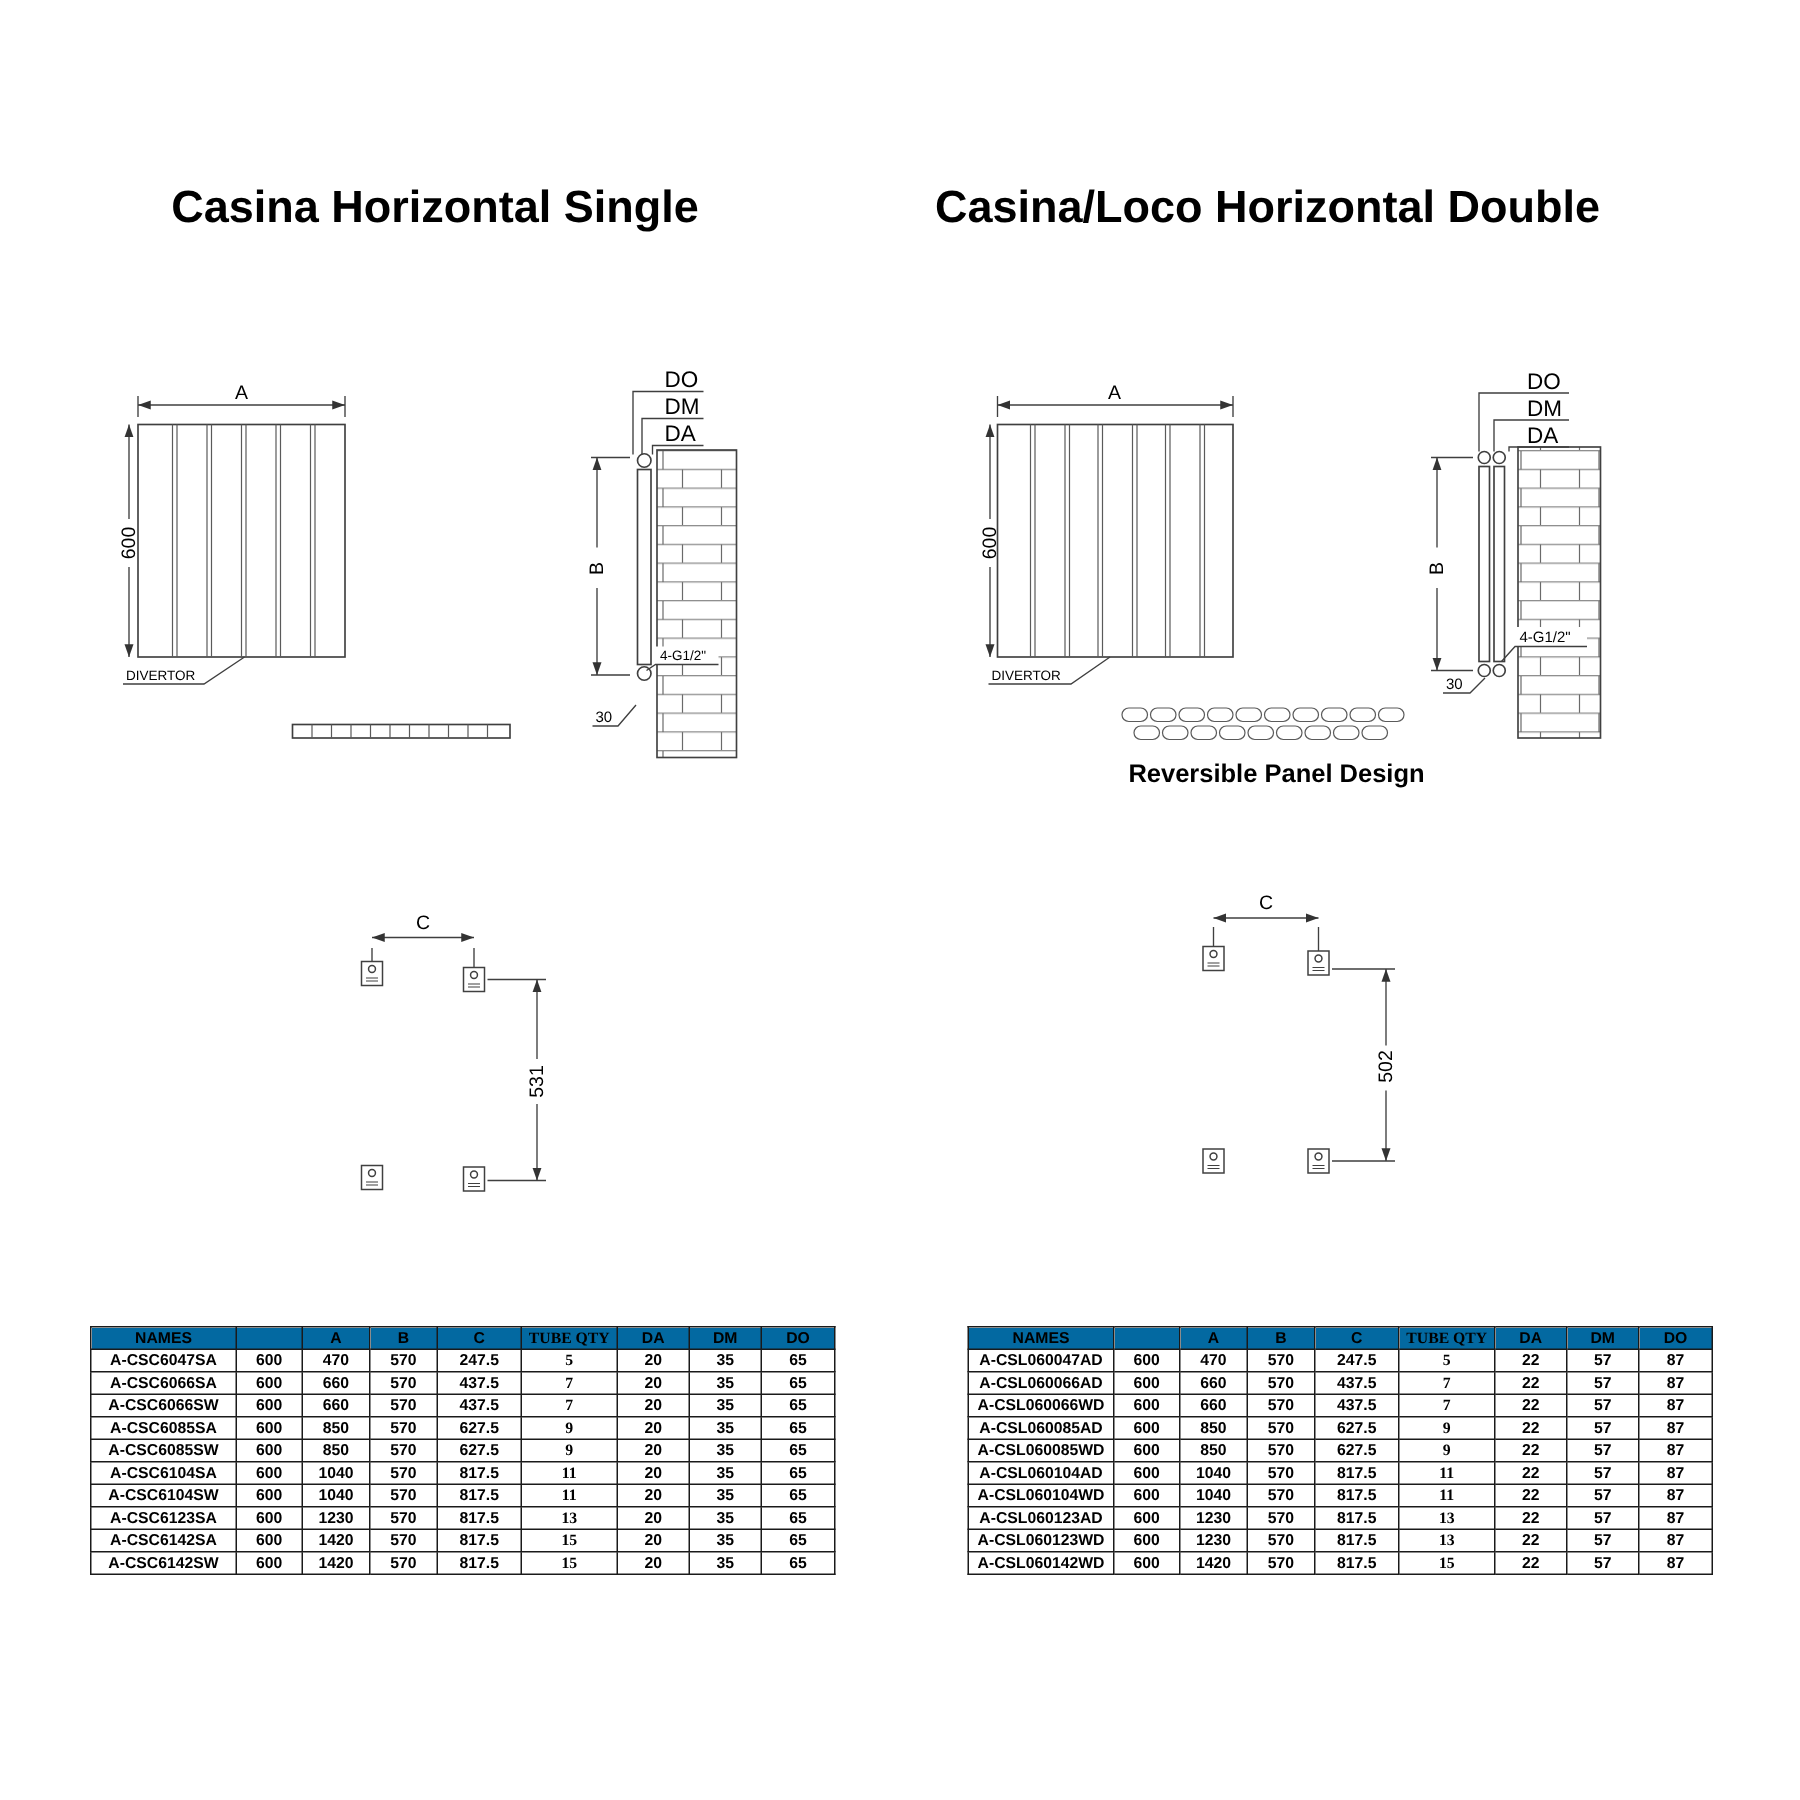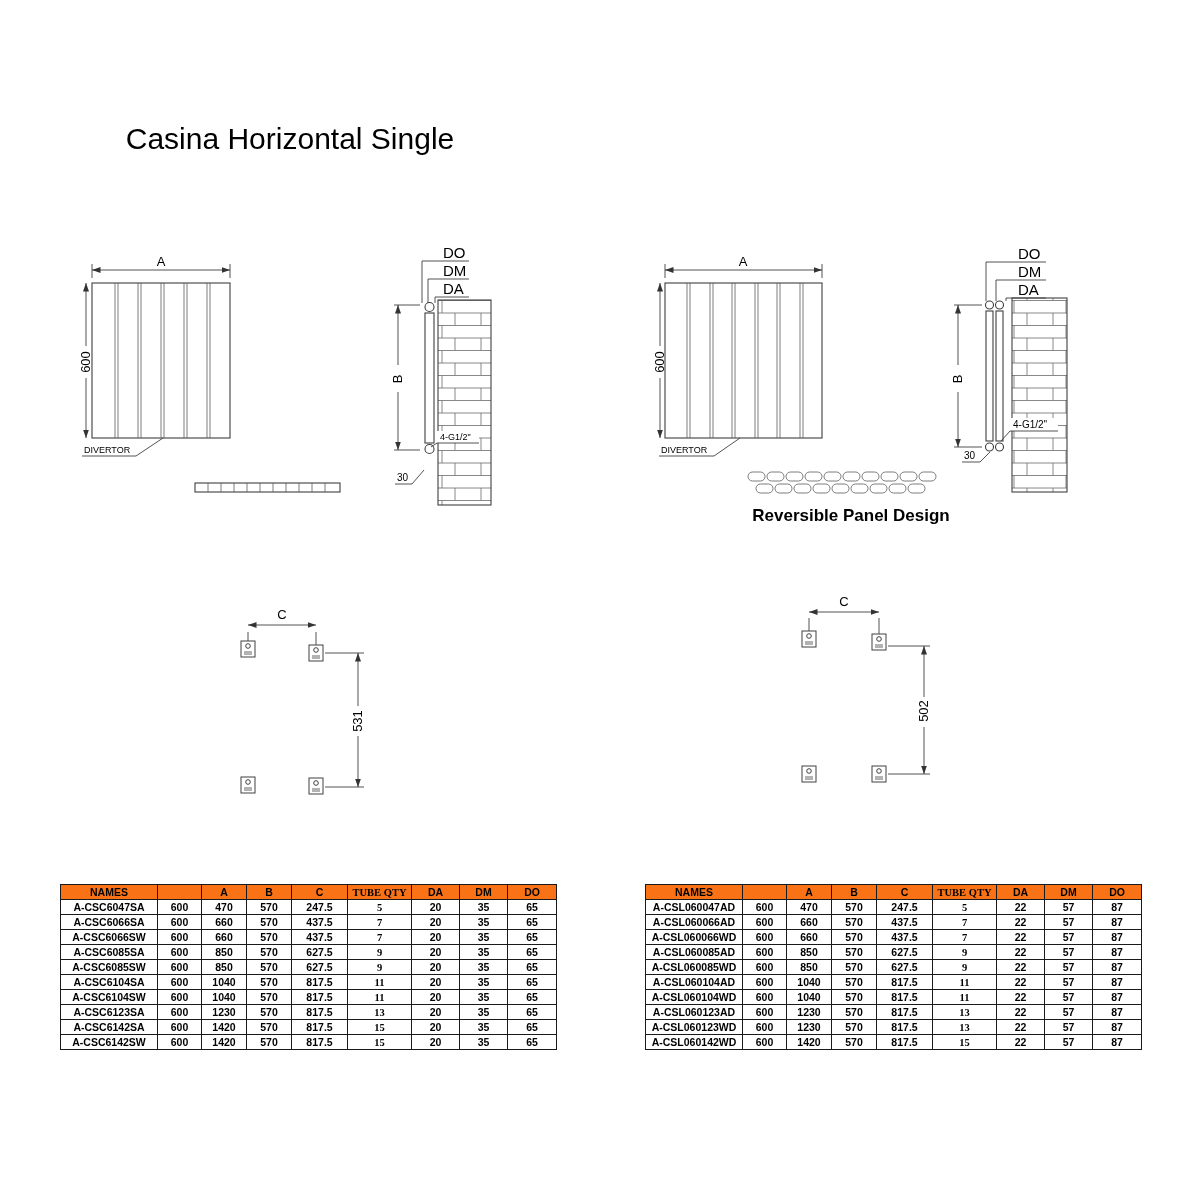--- a/index.html
+++ b/index.html
@@ -1,19 +1,19 @@
 <!DOCTYPE html>
 <html><head>
 <meta charset="utf-8">
 <style>
   * { margin:0; padding:0; box-sizing:border-box; }
   html,body { width:1200px; height:1200px; background:#fff; font-family:"Liberation Sans", sans-serif; }
   #page { position:relative; width:1200px; height:1200px; background:#fff; overflow:hidden; }
 
-  .title { position:absolute; font-weight:normal; font-size:30px; color:#000; white-space:nowrap; text-align:center; }
+  .title { position:absolute; font-weight:bold; font-size:30px; color:#000; white-space:nowrap; text-align:center; }
   #title-single { left:70px; top:122px; width:440px; }
   #title-double { left:590px; top:122px; width:510px; }
 
   svg#drawings { position:absolute; left:0; top:0; }
   .outline { fill:none; stroke:#3f3f3f; stroke-width:1.1; }
   .thin    { fill:none; stroke:#5a5a5a; stroke-width:0.8; }
   .dim     { fill:none; stroke:#3f3f3f; stroke-width:0.9; }
   svg text { font-family:"Liberation Sans", sans-serif; fill:#000; }
   .dtext   { font-size:13px; }
   .dtext-lg{ font-size:15px; }
@@ -21,37 +21,38 @@
   .dtext-sm2{ font-size:10px; }
   .rev-label{ font-size:17px; font-weight:bold; }
 
   .spec-wrap { position:absolute; }
   #table-single { left:60px;  top:884px; width:496px; }
   #table-double { left:645px; top:884px; width:496px; }
   table.spec { border-collapse:collapse; table-layout:fixed; width:100%;
                font-size:10.5px; font-weight:bold; color:#000; }
   .spec th, .spec td { border:1px solid #1a1a1a; text-align:center; padding:1px 2px;
                        height:14px; overflow:hidden; white-space:nowrap; }
-  .spec th { background:#f97316; }
+  .spec th { background:#0369a1; }
   .spec td:nth-child(1), .spec th:nth-child(1){width:97px;}
   .spec td:nth-child(2), .spec th:nth-child(2){width:44px;}
   .spec td:nth-child(3), .spec th:nth-child(3){width:45px;}
   .spec td:nth-child(4), .spec th:nth-child(4){width:45px;}
   .spec td:nth-child(5), .spec th:nth-child(5){width:56px;}
   .spec td:nth-child(6), .spec th:nth-child(6){width:64px;font-family:Liberation Serif, serif;}
   .spec td:nth-child(7), .spec th:nth-child(7){width:48px;}
   .spec td:nth-child(8), .spec th:nth-child(8){width:48px;}
   .spec td:nth-child(9), .spec th:nth-child(9){width:49px;}
 </style>
 </head>
 <body>
 
 <div id="page">
 
   <div class="title" id="title-single">Casina Horizontal Single</div>
+  <div class="title" id="title-double">Casina/Loco Horizontal Double</div>
 
   <svg id="drawings" width="1200" height="1200" viewBox="0 0 1200 1200">
     <defs>
       <marker id="arr" markerUnits="userSpaceOnUse" markerWidth="9" markerHeight="7" refX="8.5" refY="3.5" orient="auto-start-reverse">
         <path d="M0,0.5 L8.5,3.5 L0,6.5 z" fill="#333"></path>
       </marker>
       <pattern id="brick" width="52" height="25" patternUnits="userSpaceOnUse">
         <path d="M0 0.5 H52 M0 13 H52 M26 0.5 V13 M13 13 V25 M39 13 V25" stroke="#6a6a6a" stroke-width="0.8" fill="none"></path>
       </pattern>
       <g id="bracket">

